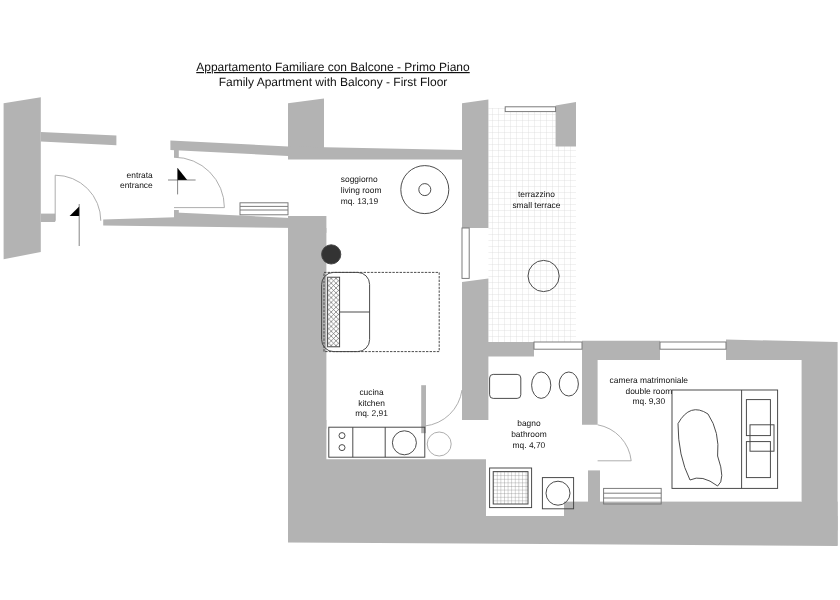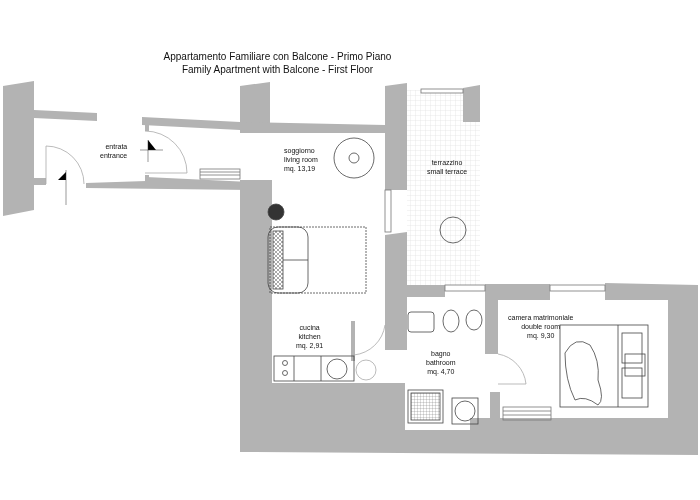--- a/index.html
+++ b/index.html
@@ -1,28 +1,28 @@
 <!DOCTYPE html>
 <html><head>
   <meta charset="utf-8">
   <style>
     html, body { margin: 0; padding: 0; background: #ffffff; }
     body { width: 700px; height: 500px; position: relative; overflow: hidden; font-family: "Liberation Sans", sans-serif; }
     .title { position: absolute; left: 0; width: 555px; text-align: center; font-size: 10px; color: #111; line-height: 13px; }
-    #t1 { top: 50px; }
+    #t1 { top: 50px; text-decoration: underline; }
     #t2 { top: 63px; }
     svg#plan { position: absolute; left: 0; top: 0; }
     .lbl { position: absolute; font-size: 7px; line-height: 9px; color: #111; text-align: center; white-space: nowrap; }
     .lbl.left { text-align: left; }
   </style>
 </head>
 <body>
 
 <div class="title" id="t1">Appartamento Familiare con Balcone - Primo Piano</div>
-<div class="title" id="t2">Family Apartment with Balcone - First Floor</div>
+<div class="title" id="t2">Family Apartment with Balcony - First Floor</div>
 
 <svg id="plan" width="700" height="500" viewBox="0 0 700 500">
   <defs>
     <pattern id="grid" width="5" height="5" patternUnits="userSpaceOnUse">
       <path d="M5 0 L0 0 0 5" fill="none" stroke="#d9d9d9" stroke-width="0.6"></path>
     </pattern>
     <pattern id="showergrid" width="3" height="3" patternUnits="userSpaceOnUse">
       <path d="M3 0 L0 0 0 3" fill="none" stroke="#777" stroke-width="0.5"></path>
     </pattern>
     <pattern id="hatch" width="4" height="4" patternUnits="userSpaceOnUse">

